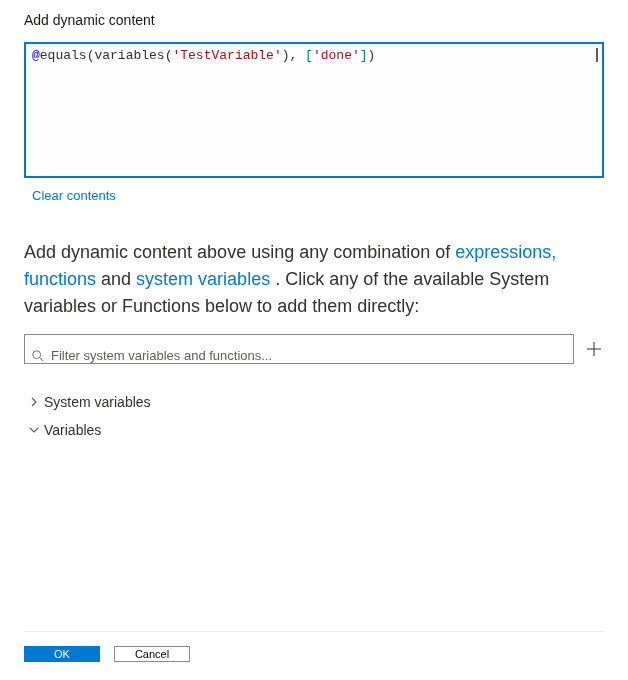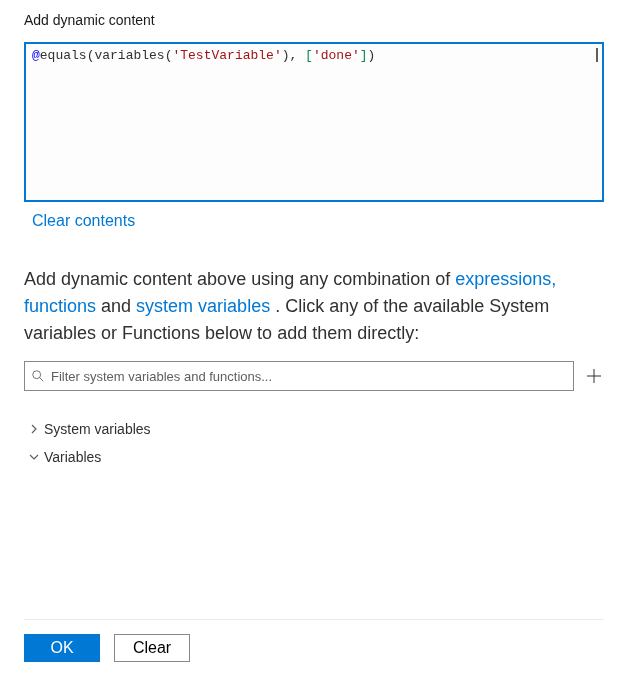--- a/index.html
+++ b/index.html
@@ -19,21 +19,21 @@
       padding: 12px 24px 0 24px;
     }
     .dialog-title {
       font-size: 14px;
       font-weight: 400;
       color: #1b1a19;
       margin-bottom: 14px;
     }
     .code-editor {
       width: 100%;
-      height: 160px;
+      height: 136px;
       border: 2px solid #0078d4;
       background: #fdfdfd;
       font-family: Consolas, Monaco, "Courier New", monospace;
       font-size: 13px;
       padding: 4px 6px;
       position: relative;
       white-space: pre;
       overflow: hidden;
     }
     .code-editor .at { color: #0000ff; }
@@ -48,21 +48,21 @@
       top: 4px;
       width: 2px;
       height: 14px;
       background: #605e5c;
     }
     .clear-link {
       display: inline-block;
       margin-top: 10px;
       margin-left: 8px;
       color: #0078d4;
-      font-size: 16px;
+      font-size: 13px;
       cursor: pointer;
     }
     .hint-text {
       margin-top: 36px;
       font-size: 18px;
       color: #323130;
       line-height: 1.5;
     }
     .hint-text .link {
       color: #0078d4;
@@ -72,21 +72,21 @@
       display: flex;
       align-items: center;
       margin-top: 14px;
       gap: 10px;
     }
     .filter-input-wrapper {
       flex: 1;
       border: 1px solid #8a8886;
       height: 30px;
       display: flex;
-      align-items: center;
+      align-items: flex-end;
       padding: 0 6px;
       background: #fff;
     }
     .filter-input-wrapper svg {
       flex-shrink: 0;
     }
     .filter-input {
       border: none;
       outline: none;
       flex: 1;
@@ -136,22 +136,22 @@
       flex: 1;
     }
     .footer {
       border-top: 1px solid #edebe9;
       padding: 14px 0 18px 0;
       display: flex;
       gap: 14px;
     }
     .btn {
       min-width: 76px;
-      height: 28px;
-      font-size: 16px;
+      height: 16px;
+      font-size: 11px;
       border: 1px solid #8a8886;
       background: #fff;
       cursor: pointer;
       padding: 0 16px;
       font-family: inherit;
     }
     .btn-primary {
       background: #0078d4;
       border-color: #0078d4;
       color: #fff;
@@ -202,14 +202,14 @@
         </svg>
     </span>
     <span>Variables</span>
   </div>
 </div>
 
 <div class="spacer"></div>
 
 <div class="footer">
   <button class="btn btn-primary">OK</button>
-  <button class="btn">Clear</button>
+  <button class="btn">Cancel</button>
 </div>
 
 </body></html>

